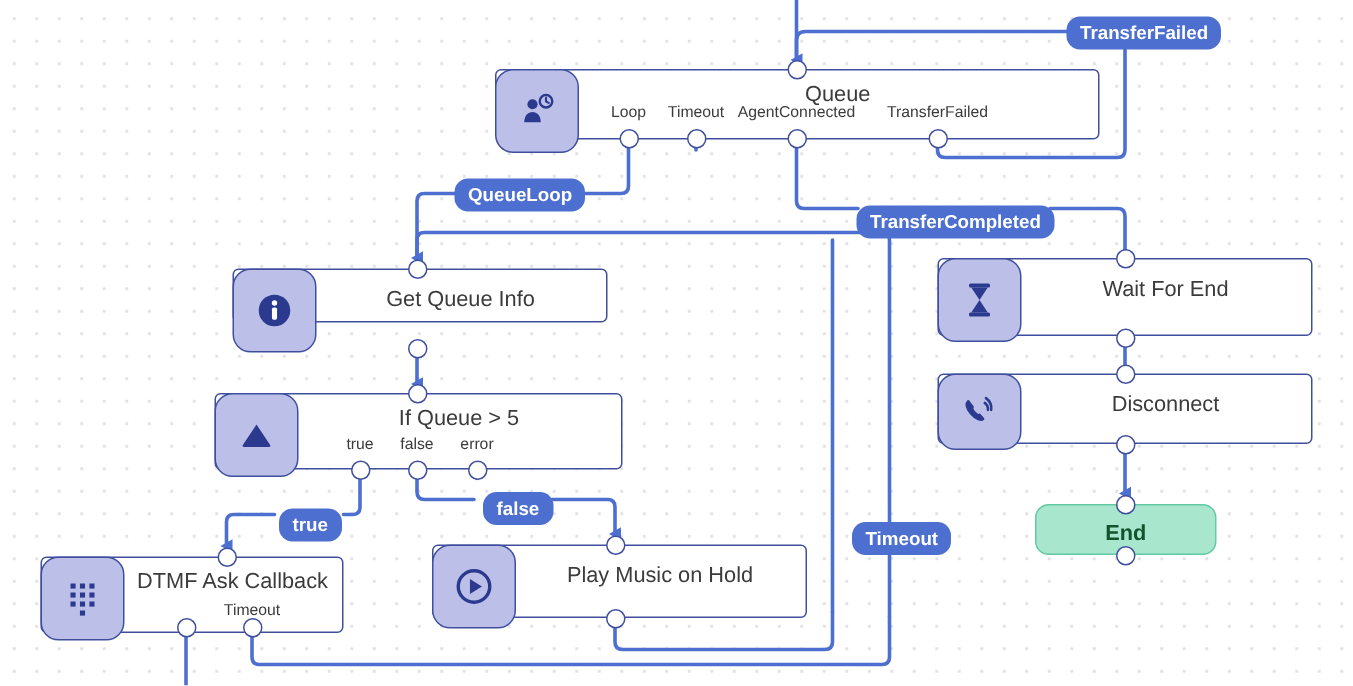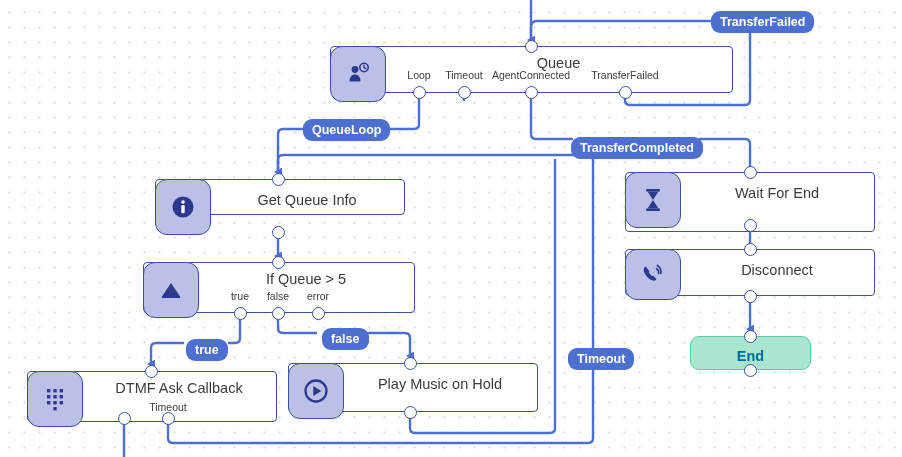--- a/index.html
+++ b/index.html
@@ -97,21 +97,21 @@
   .node.end {
     background: #a8e6cd;
     border: 1.3px solid #63c9a4;
     border-radius: 9px;
   }
   .node.end .title {
     left: 0;
     top: 11px;
     font-weight: bold;
     font-size: 14.5px;
-    color: #0369a1;
+    color: #14532d;
   }
   svg.icon-glyph { display:block; }
 </style>
 </head>
 <body>
 
 <div id="canvas">
 
   <svg id="edges" viewBox="0 0 902 457" xmlns="http://www.w3.org/2000/svg">
     <defs>
@@ -207,21 +207,21 @@
     <div class="title">If Queue &gt; 5</div>
   </div>
   <div class="port" style="left:271.5px; top:255.5px;"></div>
   <div class="port-label" style="left:240px; top:290px;">true</div>
   <div class="port" style="left:233.5px; top:306.5px;"></div>
   <div class="port-label" style="left:278px; top:290px;">false</div>
   <div class="port" style="left:271.5px; top:306.5px;"></div>
   <div class="port-label" style="left:318px; top:290px;">error</div>
   <div class="port" style="left:311.5px; top:306.5px;"></div>
 
-  <div class="node tall" style="left:27px; top:371px; width:250px; height:51px;">
+  <div class="node tall" style="left:27px; top:371px; width:202px; height:51px;">
     <div class="icon-box">
       <svg class="icon-glyph" width="24" height="26" viewBox="0 0 24 26">
         <g fill="#2b3a8f">
           <rect x="4" y="3" width="3.4" height="3.4"></rect>
           <rect x="10.3" y="3" width="3.4" height="3.4"></rect>
           <rect x="16.6" y="3" width="3.4" height="3.4"></rect>
           <rect x="4" y="9" width="3.4" height="3.4"></rect>
           <rect x="10.3" y="9" width="3.4" height="3.4"></rect>
           <rect x="16.6" y="9" width="3.4" height="3.4"></rect>
           <rect x="4" y="15" width="3.4" height="3.4"></rect>
@@ -243,21 +243,21 @@
       <svg class="icon-glyph" width="28" height="28" viewBox="0 0 28 28">
         <circle cx="14" cy="14" r="10.5" fill="none" stroke="#2b3a8f" stroke-width="2.3"></circle>
         <path d="M11.3 9 L19.3 14 L11.3 19 Z" fill="#2b3a8f"></path>
       </svg>
     </div>
     <div class="title">Play Music on Hold</div>
   </div>
   <div class="port" style="left:403.5px; top:356.5px;"></div>
   <div class="port" style="left:403.5px; top:405.5px;"></div>
 
-  <div class="node" style="left:625px; top:172px; width:250px; height:60px;">
+  <div class="node" style="left:625px; top:172px; width:250px; height:52px;">
     <div class="icon-box">
       <svg class="icon-glyph" width="24" height="28" viewBox="0 0 24 28">
         <rect x="5" y="3" width="14" height="2.6" rx="1" fill="#2b3a8f"></rect>
         <rect x="5" y="22.4" width="14" height="2.6" rx="1" fill="#2b3a8f"></rect>
         <path d="M6.5 5.6 L17.5 5.6 L12 14 Z" fill="#2b3a8f"></path>
         <path d="M6.5 22.4 L17.5 22.4 L12 14 Z" fill="#2b3a8f"></path>
       </svg>
     </div>
     <div class="title">Wait For End</div>
   </div>

